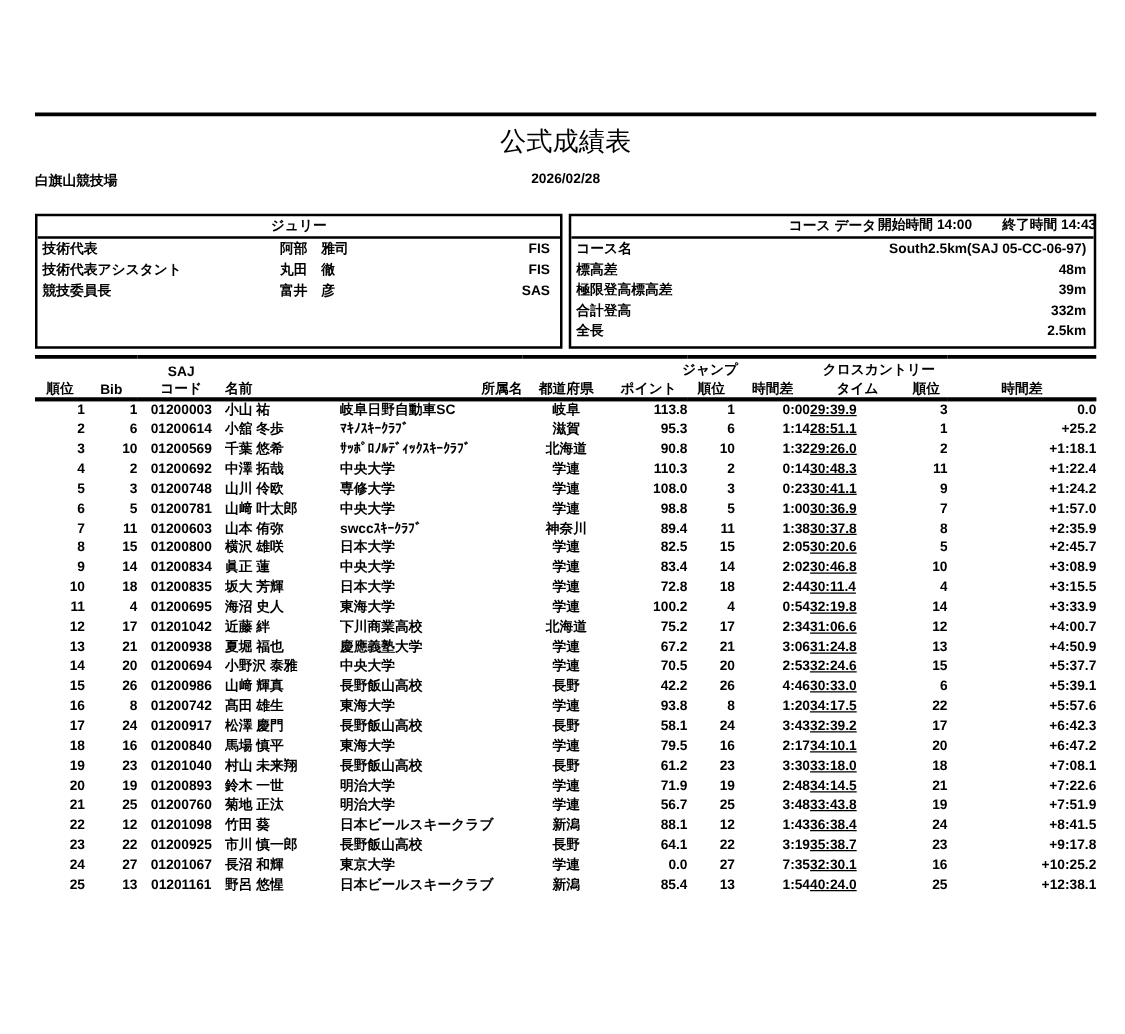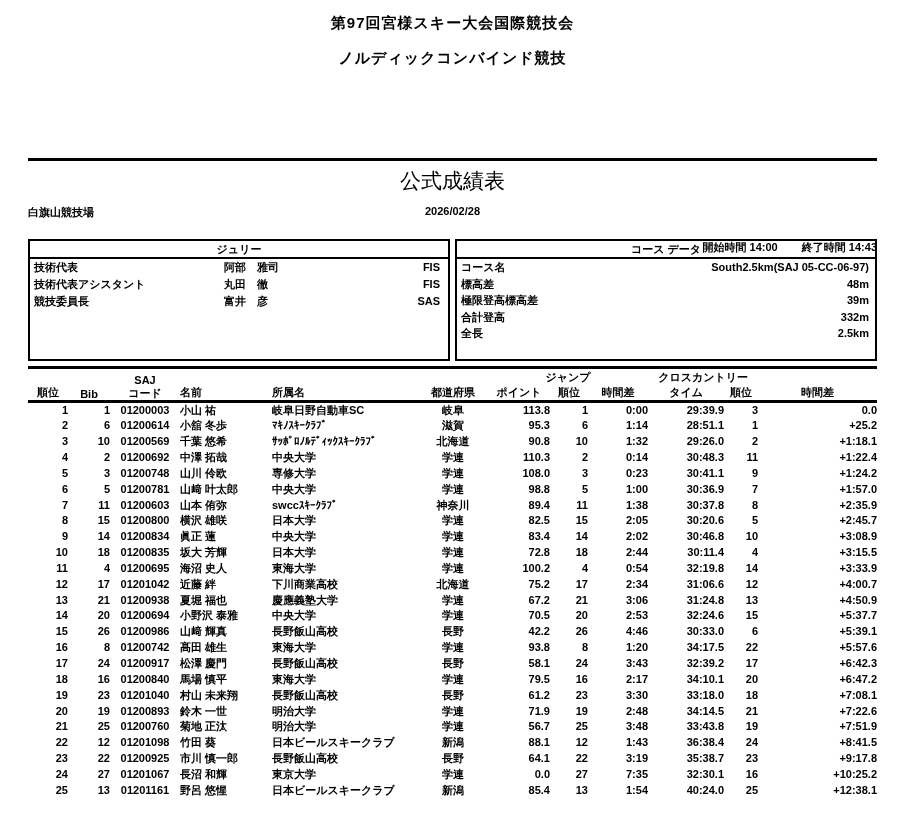--- a/index.html
+++ b/index.html
@@ -16,66 +16,62 @@
   .doc-title { text-align:center; font-size:21px; font-weight:normal; margin-top:6px; }
   .event-title { text-align:center; font-size:13px; font-weight:bold; margin-top:17px; }
 
   .meta-line { position:relative; margin-top:10px; height:14px; font-size:11px; font-weight:bold; }
   .meta-venue { position:absolute; left:0; top:0; }
   .meta-date { position:absolute; left:0; right:0; top:0; text-align:center; }
   .meta-times { position:absolute; right:0; top:0;margin-top:35px; }
   .meta-times .gap { display:inline-block; width:18px; }
 
   .boxes { display:flex; gap:5px; margin-top:20px; }
-  .box { width:422px; height:122px; border:2px solid #000; font-size:11px; font-weight:bold; overflow:hidden; }
+  .box { width:422px; height:108px; border:2px solid #000; font-size:11px; font-weight:bold; overflow:hidden; }
   .box-title { text-align:center; height:18px; line-height:16px; border-bottom:2px solid #000; }
   .jury-row { display:flex; height:17px; line-height:17px; padding:0 8px 0 4px; }
   .jury-role { width:190px; }
   .jury-name { flex:1; }
   .jury-org { width:60px; text-align:right; }
   .course-row { display:flex; justify-content:space-between; height:16.6px; line-height:16.6px; padding:0 6px 0 4px; }
 
   table.results { width:849px; table-layout:fixed; border-collapse:collapse; margin-top:5px;
     font-size:11px; font-weight:bold; }
   table.results thead { border-top:3px solid #000; border-bottom:3px solid #000; }
   table.results th { font-weight:bold; padding:0; white-space:nowrap; overflow:hidden; }
   tr.hrow1 th { height:17px; vertical-align:bottom; }
   tr.hrow2 th { height:16px; vertical-align:top; }
   th.rowspan { vertical-align:middle; }
   th.h-saj { line-height:13px; }
   th.h-name { text-align:left; padding-left:3px; }
-  th.h-team { text-align:left; padding-left:30px; }
+  th.h-team { text-align:right; padding-left:30px; }
   th.h-jump { padding-left:45px; }
   th.h-diff { padding-left:25px; }
   th.h-jp-rank { padding-left:15px; }
   th.h-cc-time { padding-right:45px; }
 
   table.results td { padding:0; height:15.85px; line-height:15.85px; white-space:nowrap; overflow:hidden; }
   td.col-rank { text-align:right; padding-right:6px; }
   td.col-bib { text-align:right; padding-right:5px; }
   td.col-saj { text-align:center; }
   td.col-name { text-align:left; padding-left:3px; }
   td.col-team { text-align:left; padding-left:6px; }
   td.col-pref { text-align:center; }
   td.col-jp_pts { text-align:right; padding-right:15px; }
   td.col-jp_rank { text-align:right; padding-right:17px; }
   td.col-jp_diff { text-align:right; padding-right:16px; }
-  td.col-cc_time { text-align:right; padding-right:7px; }
+  td.col-cc_time { padding-right:7px;text-decoration:underline; }
   td.col-cc_rank { text-align:right; padding-right:12px; }
   td.col-diff { text-align:right; padding-right:1px; }
 </style>
 </head>
 <body>
 
 <div class="content">
 
-  <div class="title-block">
-    <div class="title1">第97回宮様スキー大会国際競技会</div>
-    <div class="title2">ノルディックコンバインド競技</div>
-  </div>
 
   <div class="rule-thick"></div>
 
   <div class="doc-title">公式成績表</div>
 
   <div class="meta-line">
     <span class="meta-venue">白旗山競技場</span>
     <span class="meta-date">2026/02/28</span>
     <span class="meta-times">
       <span>開始時間</span>

